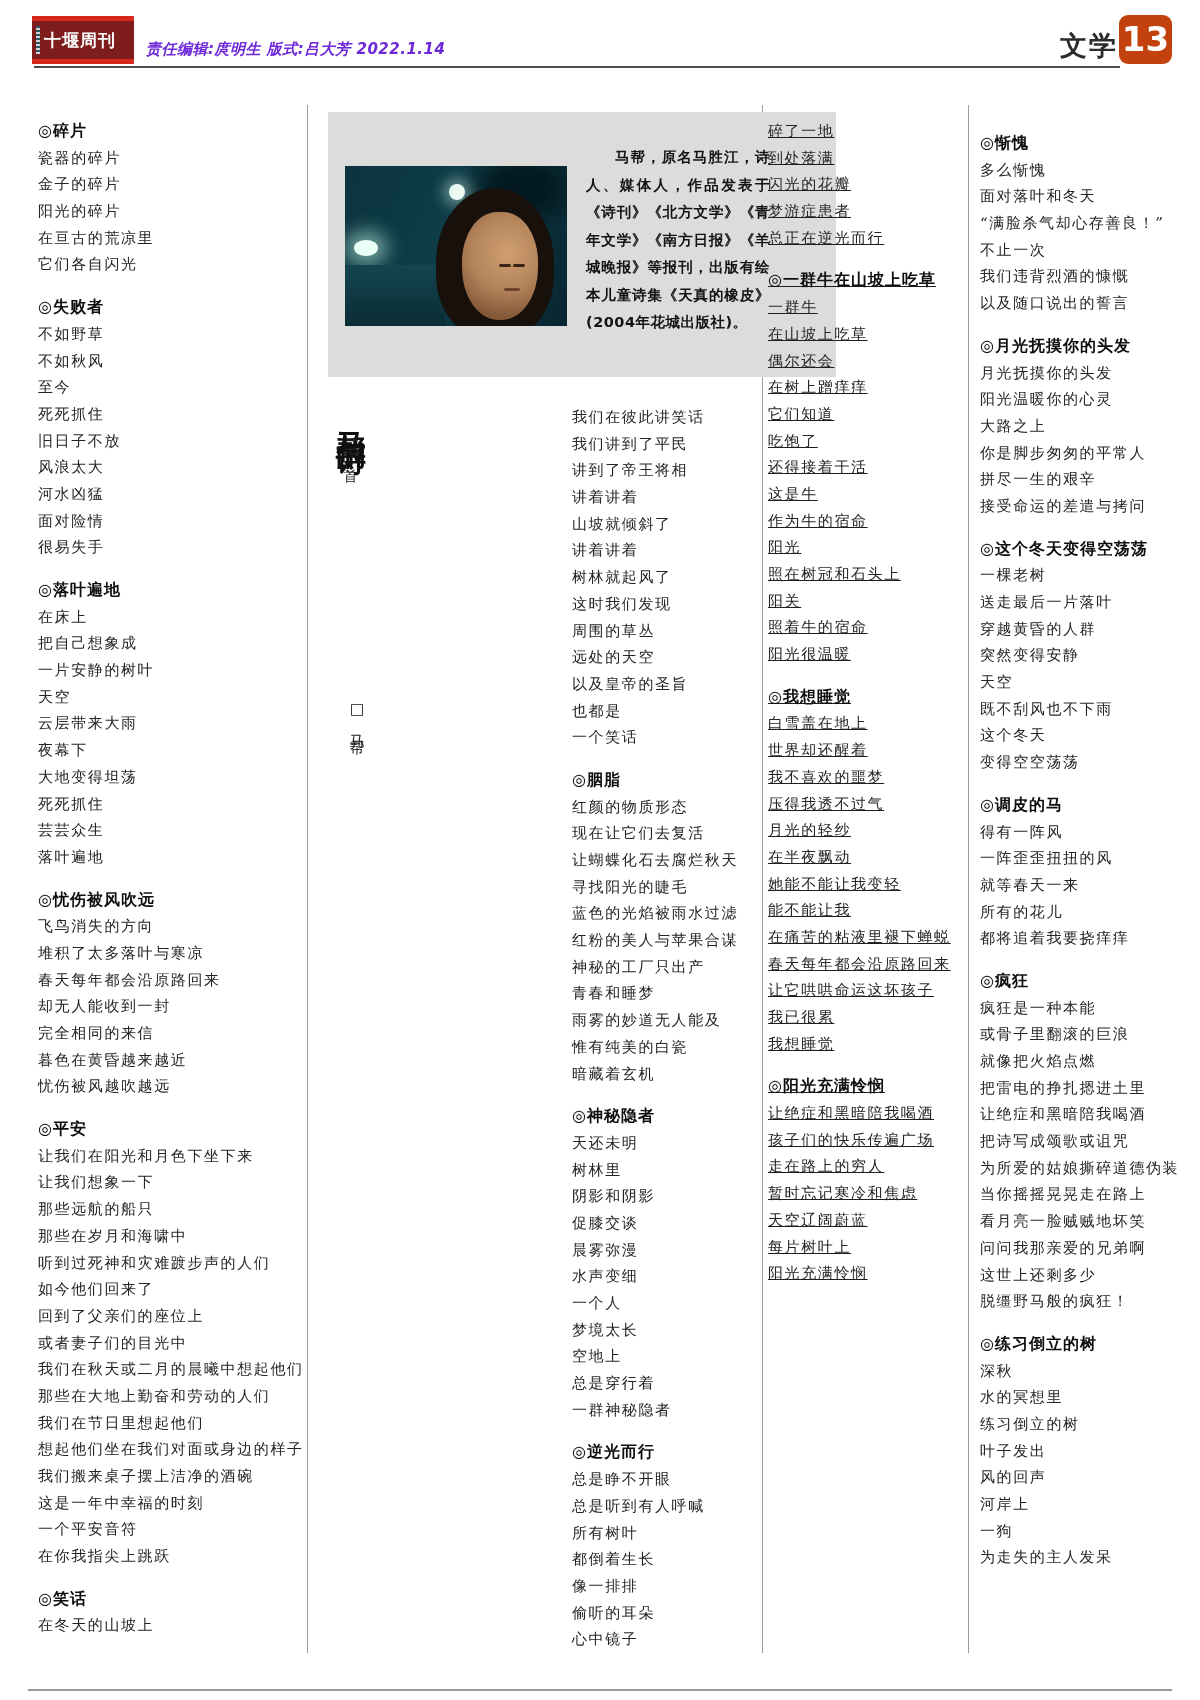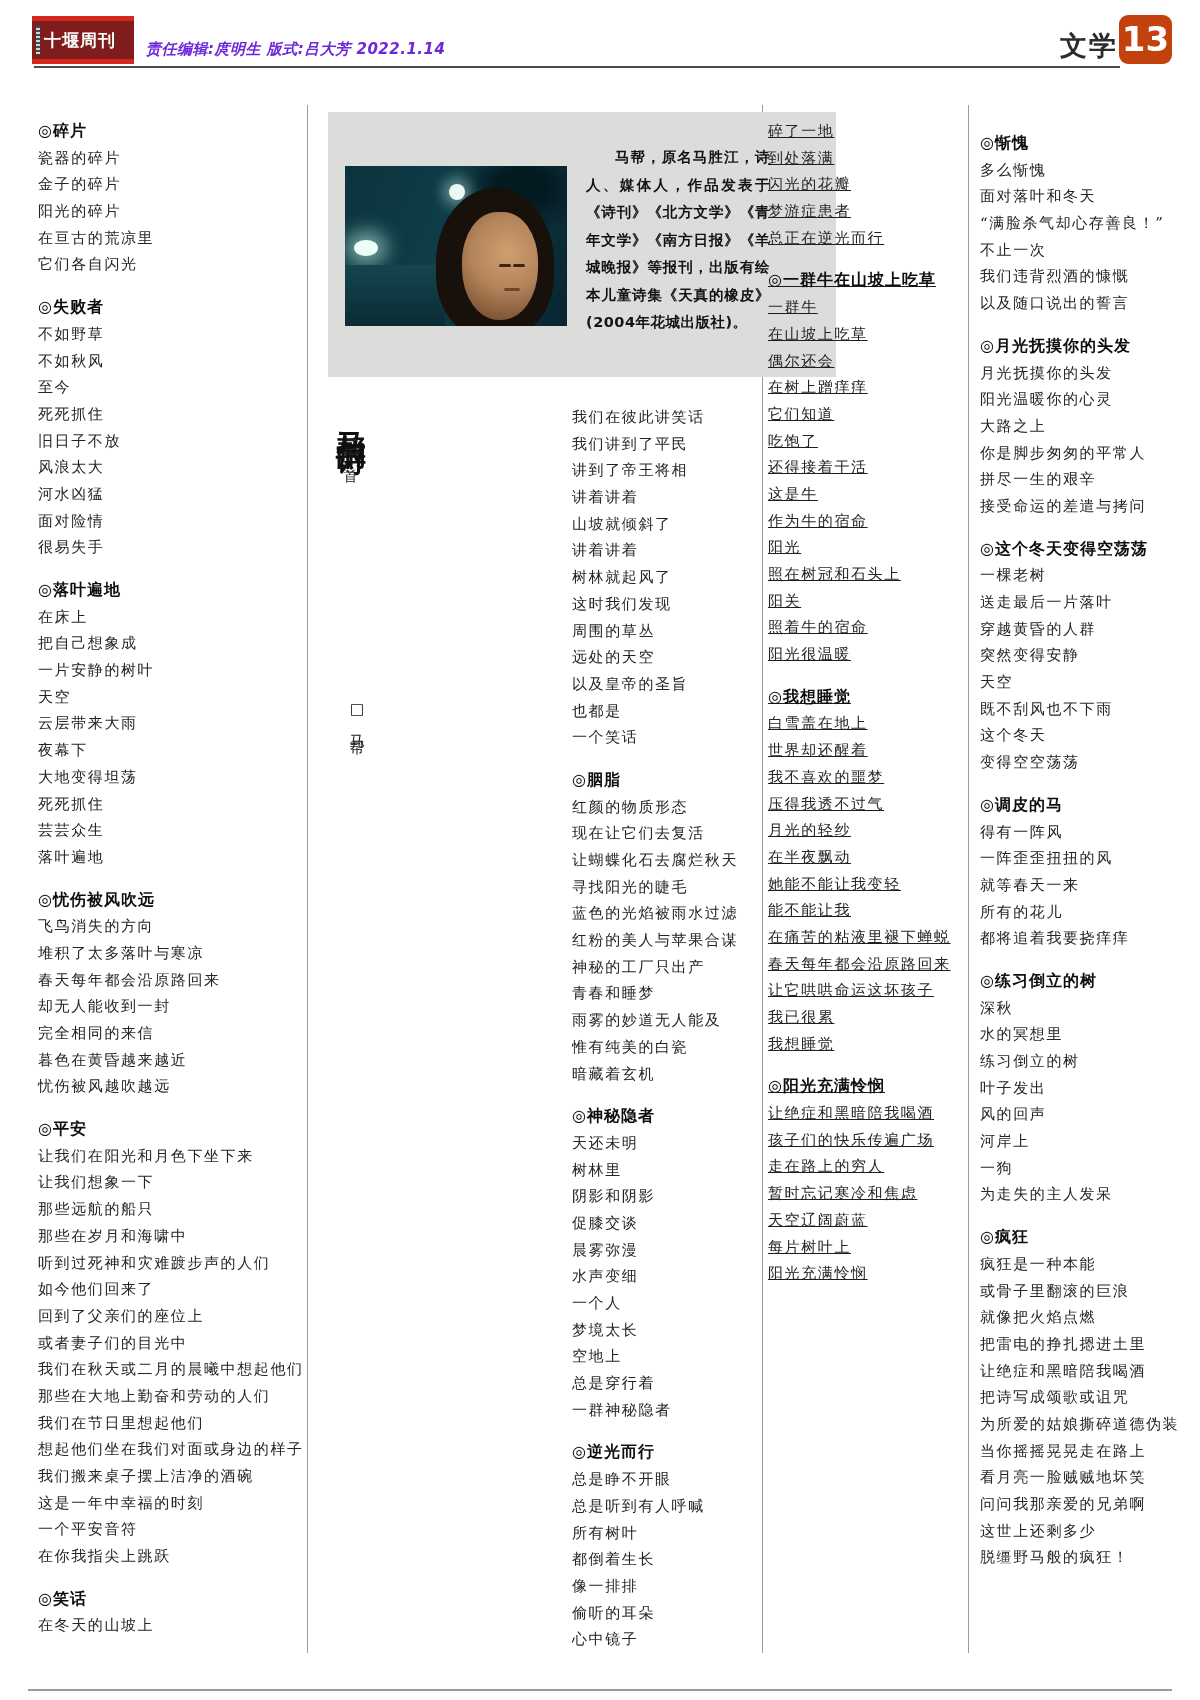--- a/index.html
+++ b/index.html
@@ -340,38 +340,38 @@
     </div>
     <div class="poem">
       <div class="poem-title">◎调皮的马</div>
       <div class="line">得有一阵风</div>
       <div class="line">一阵歪歪扭扭的风</div>
       <div class="line">就等春天一来</div>
       <div class="line">所有的花儿</div>
       <div class="line">都将追着我要挠痒痒</div>
     </div>
     <div class="poem">
-      <div class="poem-title">◎练习倒立的树</div>
-      <div class="line">深秋</div>
-      <div class="line">水的冥想里</div>
-      <div class="line">练习倒立的树</div>
-      <div class="line">叶子发出</div>
-      <div class="line">风的回声</div>
-      <div class="line">河岸上</div>
-      <div class="line">一狗</div>
-      <div class="line">为走失的主人发呆</div>
-    </div>
-    <div class="poem">
       <div class="poem-title">◎疯狂</div>
       <div class="line">疯狂是一种本能</div>
       <div class="line">或骨子里翻滚的巨浪</div>
       <div class="line">就像把火焰点燃</div>
       <div class="line">把雷电的挣扎摁进土里</div>
       <div class="line">让绝症和黑暗陪我喝酒</div>
       <div class="line">把诗写成颂歌或诅咒</div>
       <div class="line">为所爱的姑娘撕碎道德伪装</div>
       <div class="line">当你摇摇晃晃走在路上</div>
       <div class="line">看月亮一脸贼贼地坏笑</div>
       <div class="line">问问我那亲爱的兄弟啊</div>
       <div class="line">这世上还剩多少</div>
       <div class="line">脱缰野马般的疯狂！</div>
     </div>
+    <div class="poem">
+      <div class="poem-title">◎练习倒立的树</div>
+      <div class="line">深秋</div>
+      <div class="line">水的冥想里</div>
+      <div class="line">练习倒立的树</div>
+      <div class="line">叶子发出</div>
+      <div class="line">风的回声</div>
+      <div class="line">河岸上</div>
+      <div class="line">一狗</div>
+      <div class="line">为走失的主人发呆</div>
+    </div>
   </div>
 
 </body></html>

